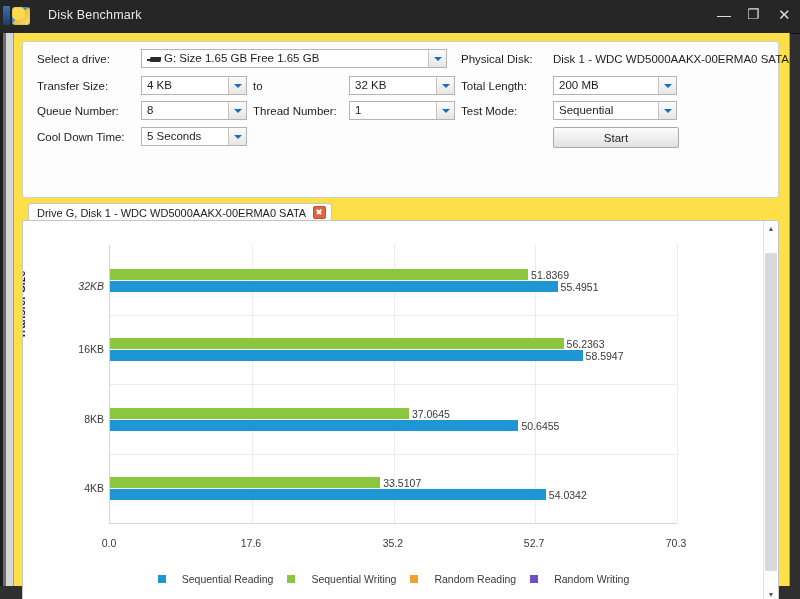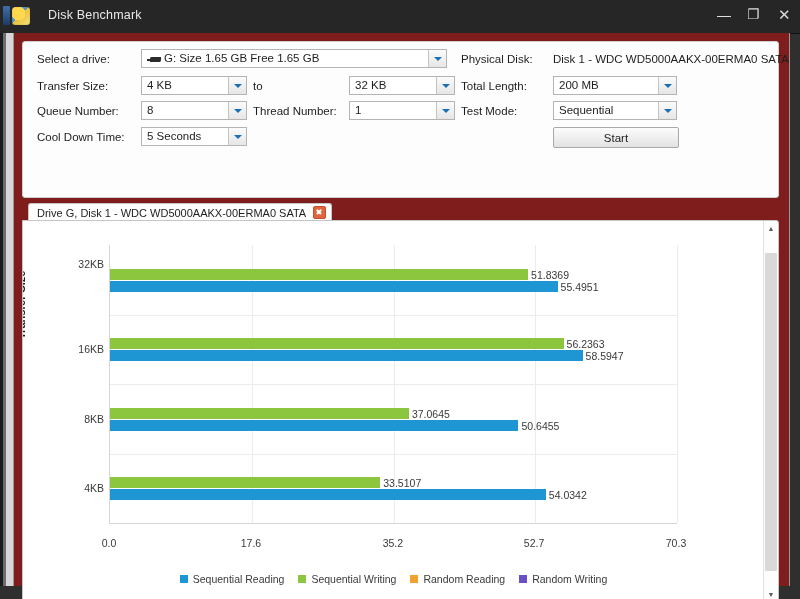--- a/index.html
+++ b/index.html
@@ -36,21 +36,21 @@
     width:20px;height:20px;position:relative;cursor:default;
   }
   .tb-btn span{position:absolute;color:#dcdcdc;}
   .gl-min{left:3px;top:3px;font-size:14px;line-height:14px;}
   .gl-max{left:3px;top:-1px;font-size:14px;line-height:20px;}
   .gl-close{left:4px;top:0px;font-size:15px;line-height:19px;font-weight:600;}
 
   
   .client{
     position:absolute;left:13px;top:33px;width:775px;height:553px;
-    background:#7f1d1d;
+    background:#fde047;
     border-left:1px solid #9a9a9a;border-right:1px solid #9a9a9a;
   }
   .win-left-strip{
     position:absolute;left:0;top:33px;width:13px;height:553px;
     background:linear-gradient(90deg,#1c1c1c 0 3px,#6e6e6e 3px 6px,#d7d7d7 6px 13px);
   }
   .win-bottom{
     position:absolute;left:0;bottom:0;width:800px;height:13px;
     background:#2f2f30;
   }
@@ -162,21 +162,21 @@
   }
   .yaxis-title{
     position:absolute;left:-8px;top:118px;
     font-size:11px;font-weight:bold;color:#1d1d1d;
     transform:rotate(-90deg);transform-origin:left top;white-space:nowrap;
   }
   .legend{
     position:absolute;left:0;width:741px;top:352px;
     display:flex;justify-content:center;align-items:center;gap:14px;
   }
-  .leg-item{display:flex;align-items:center;gap:5px;}
+  .leg-item{display:flex;align-items:center;gap:16px;}
   .leg-sw{width:8px;height:8px;}
   .leg-txt{font-size:10.5px;color:#3a3a3a;white-space:nowrap;}
 
   .vscroll{
     position:absolute;right:0;top:0;width:14px;height:380px;
     background:#fdfdfd;border-left:1px solid #e2e2e2;
   }
   .vs-arrow{
     position:absolute;left:0;width:14px;height:14px;
     display:flex;align-items:center;justify-content:center;
@@ -297,21 +297,21 @@
             <div class="bar-label" style="left: 301.941px; top: 163.75px;">37.0645</div>
             <div class="bar" style="left: 0px; top: 174.75px; width: 408.478px; background: rgb(30, 150, 212);"></div>
             <div class="bar-label" style="left: 411.478px; top: 175.75px;">50.6455</div>
             <div class="gridh" style="top: 139px;"></div>
             <div class="cat-label" style="top: 98.25px; left: -48px; width: 42px;">16KB</div>
             <div class="bar" style="left: 0px; top: 93.25px; width: 453.57px; background: rgb(140, 198, 63);"></div>
             <div class="bar-label" style="left: 456.57px; top: 94.25px;">56.2363</div>
             <div class="bar" style="left: 0px; top: 105.25px; width: 472.592px; background: rgb(30, 150, 212);"></div>
             <div class="bar-label" style="left: 475.592px; top: 106.25px;">58.5947</div>
             <div class="gridh" style="top: 69.5px;"></div>
-            <div class="cat-label" style="top: 13px; left: -48px; width: 42px;">32KB</div>
+            <div class="cat-label" style="top: 35px; left: -48px; width: 42px; font-style: italic;">32KB</div>
             <div class="bar" style="left: 0px; top: 23.75px; width: 418.087px; background: rgb(140, 198, 63);"></div>
             <div class="bar-label" style="left: 421.087px; top: 24.75px;">51.8369</div>
             <div class="bar" style="left: 0px; top: 35.75px; width: 447.592px; background: rgb(30, 150, 212);"></div>
             <div class="bar-label" style="left: 450.592px; top: 36.75px;">55.4951</div>
           </div>
         <div id="xticks">
             <div class="xtick" style="left: 86px; top: 308px;">0.0</div>
             <div class="xtick" style="left: 227.952px; top: 308px;">17.6</div>
             <div class="xtick" style="left: 369.903px; top: 308px;">35.2</div>
             <div class="xtick" style="left: 511.048px; top: 308px;">52.7</div>

